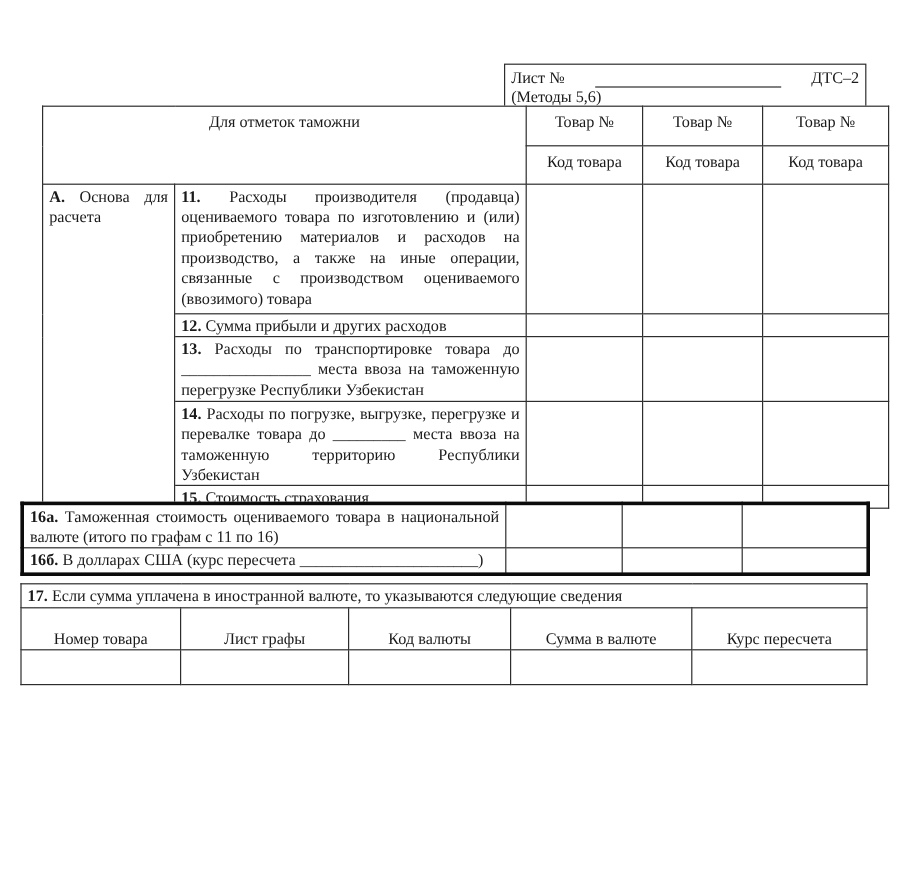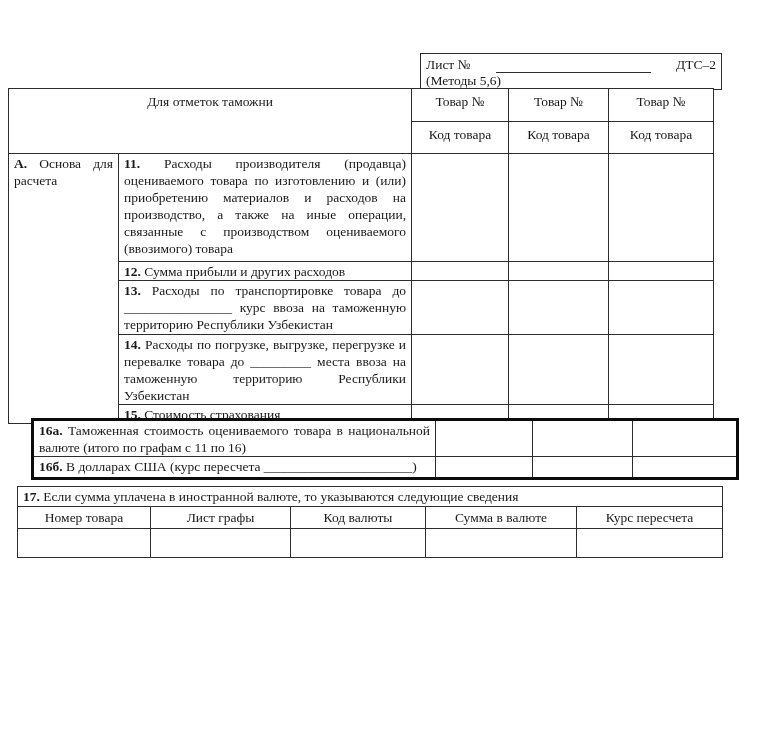--- a/index.html
+++ b/index.html
@@ -22,38 +22,38 @@
 
   table { position:absolute; border-collapse:collapse; table-layout:fixed; background:#ffffff; }
   td {
     border:1px solid #2d2d2d; font-size:13.5px; line-height:17px;
     vertical-align:top; padding:1px 5px 0 5px; overflow:hidden;
   }
   .num { font-weight:bold; }
   .center { text-align:center; }
   .justify { text-align:justify; }
 
-  .t-main { left:8px; top:88px; width:705px; }
+  .t-main { left:35px; top:88px; width:705px; }
   .rh1 td { height:33px; padding-top:4px; }
   .rh2 td { height:32px; padding-top:4px; }
   .rh1 td.marks { padding-top:4px; }
   .r11 td { height:108px; }
   .r12 td { height:18px; }
   .r13 td { height:54px; }
   .r14 td { height:69px; }
   .r15 td { height:18px; }
 
-  .t-box { left:31px; top:418px; width:705px; border:3px solid #0b0b0b; }
+  .t-box { left:17px; top:418px; width:705px; border:3px solid #0b0b0b; }
   .t-box td { border:1px solid #2d2d2d; }
   .r16a td { height:37px; }
   .r16b td { height:22px; }
 
   .t17 { left:17px; top:486px; width:705px;border-radius:16px; }
   .r17t td { height:20px; }
-  .r17h td { height:22px; padding-top:2px; }
+  .r17h td { height:22px; padding-top:17px; }
   .r17d td { height:29px; }
   .rft td  { height:84px; }
 </style>
 </head>
 <body>
 
 <div class="page">
 
   <div class="topbox">
     <div class="topbox-line1">
@@ -102,21 +102,21 @@
         <span class="num">12.</span>
         <span>Сумма прибыли и других расходов</span>
       </td>
       <td></td>
       <td></td>
       <td></td>
     </tr>
     <tr class="r13">
       <td class="justify">
         <span class="num">13.</span>
-        <span>Расходы по транспортировке товара до ________________ курс ввоза на таможенную территорию Республики Узбекистан</span>
+        <span>Расходы по транспортировке товара до ________________ места ввоза на таможенную перегрузке Республики Узбекистан</span>
       </td>
       <td></td>
       <td></td>
       <td></td>
     </tr>
     <tr class="r14">
       <td class="justify">
         <span class="num">14.</span>
         <span>Расходы по погрузке, выгрузке, перегрузке и перевалке товара до _________ места ввоза на таможенную территорию Республики Узбекистан</span>
       </td>

